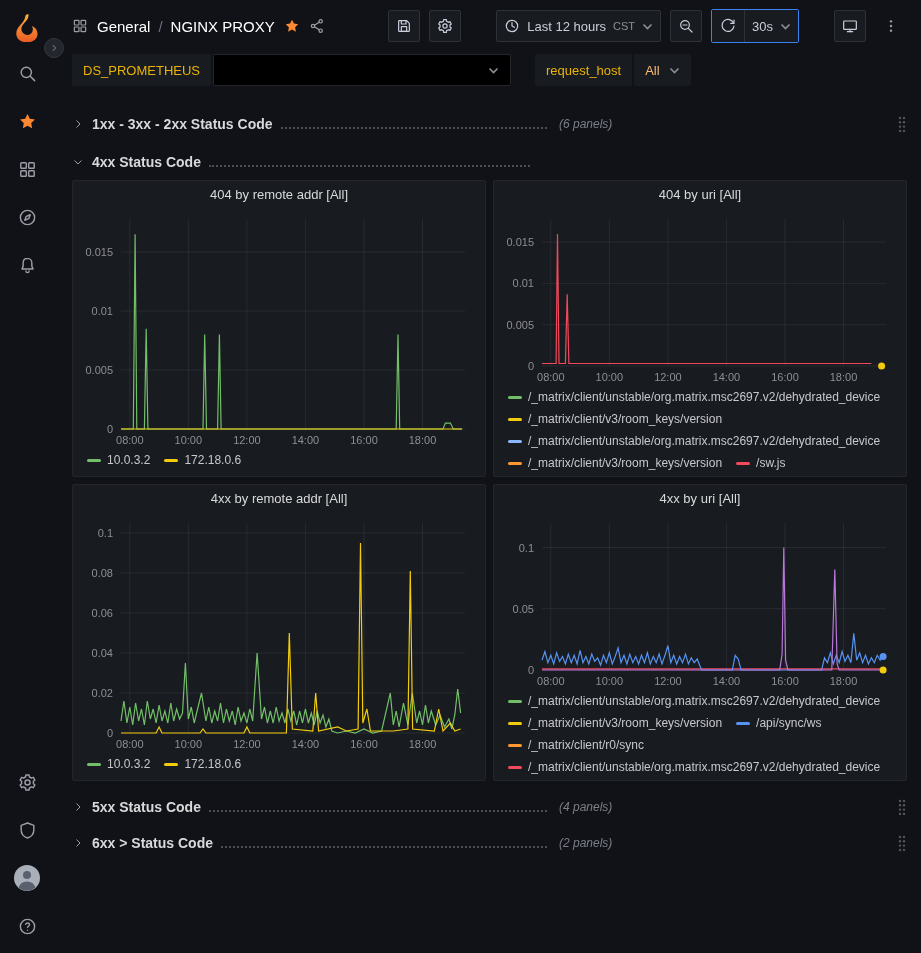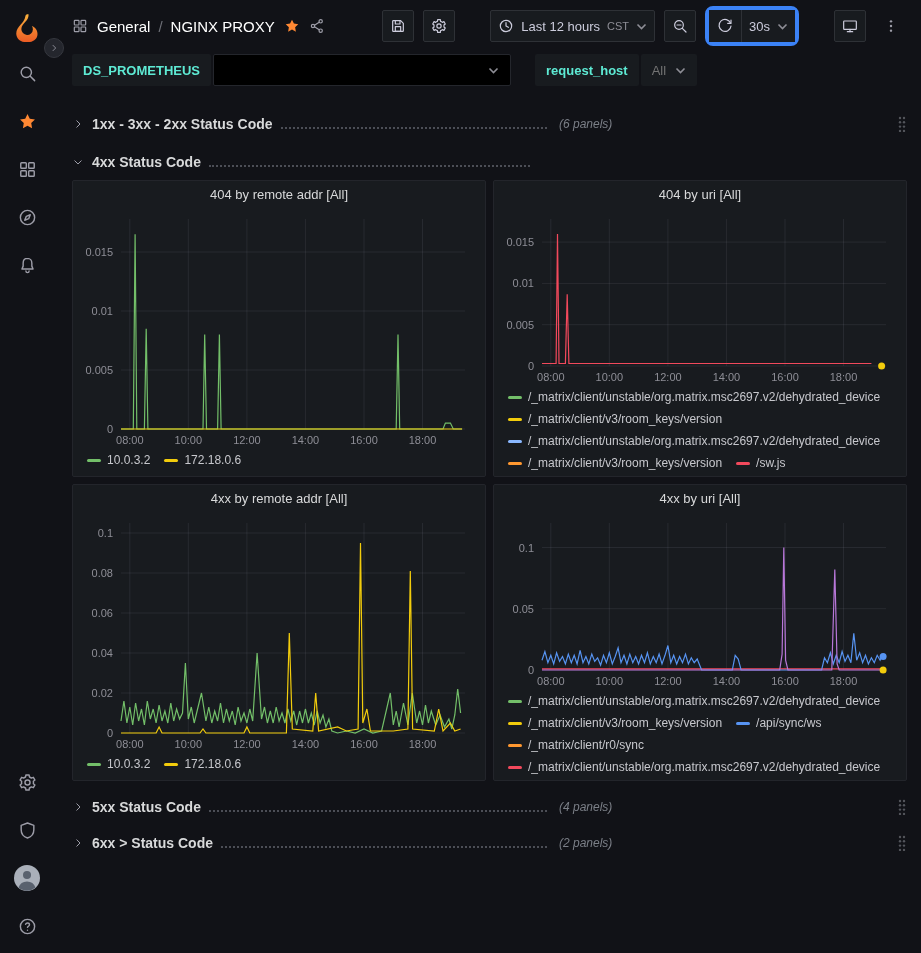--- a/index.html
+++ b/index.html
@@ -34,33 +34,33 @@
   .breadcrumb{display:flex;align-items:center;gap:8px;font-size:15px;white-space:nowrap}
   .breadcrumb a{color:#ffffff;cursor:pointer;text-decoration:none}
   .sep{color:#6e7077}
   .star-accent{color:#ff8833;display:flex}
   .flex-spacer{flex:1}
   .tbtn{height:32px;min-width:32px;padding:0 7px;display:flex;align-items:center;justify-content:center;
     gap:7px;background:#181b1f;border:1px solid #2e3136;border-radius:2px;color:#ccccdc;
     font-size:13px;cursor:pointer;white-space:nowrap}
   .tbtn.noborder{background:none;border:none;color:#9d9da8}
   .muted{color:#8e8e96;font-size:11px}
-  .refresh-group{display:flex;border:4px solid #3b82f6;border-radius:8px}
+  .refresh-group{display:flex;border:1px solid #3b82f6;border-radius:2px}
   .refresh-group .tbtn{border:none;border-radius:0}
   .refresh-group .tbtn+.tbtn{border-left:1px solid #2e3136}
   .gap-l{margin-left:26px}
 
   
   .subnav{flex:none;display:flex;align-items:center;padding:2px 14px 10px 18px;gap:24px}
   .var-group{display:flex;gap:2px;align-items:center}
   .chip{height:32px;display:flex;align-items:center;padding:0 11px;background:#181b1f;
     border-radius:2px;font-size:13px;cursor:pointer}
-  .chip.lbl{color:#5eead4;font-weight:700}
+  .chip.lbl{color:#eab308;font-weight:400}
   .chip.redacted{width:298px;background:#000;border:1px solid #24262c;justify-content:flex-end;color:#6c6f76}
-  .chip.value{gap:9px;color:#737373}
+  .chip.value{gap:9px;color:#fdba74}
 
   
   .content{flex:1;padding:6px 14px 0 18px;overflow:hidden}
   .row-header{display:flex;align-items:center;height:28px;cursor:pointer}
   .row-header.mt1{margin-top:8px}.row-header.mt2{margin-top:10px}.row-header.mt3{margin-top:12px}
   .row-left{display:flex;align-items:center;flex:none}
   .rw-a{width:483px}.rw-b{width:466px}
   .chev-i{stroke:#9d9da8;fill:none;stroke-width:2;width:12px;height:12px;margin-right:8px;flex:none}
   .chev-i.down{transform:rotate(90deg)}
   .row-title{font-size:14px;font-weight:700;color:#d8d9da;white-space:nowrap}

